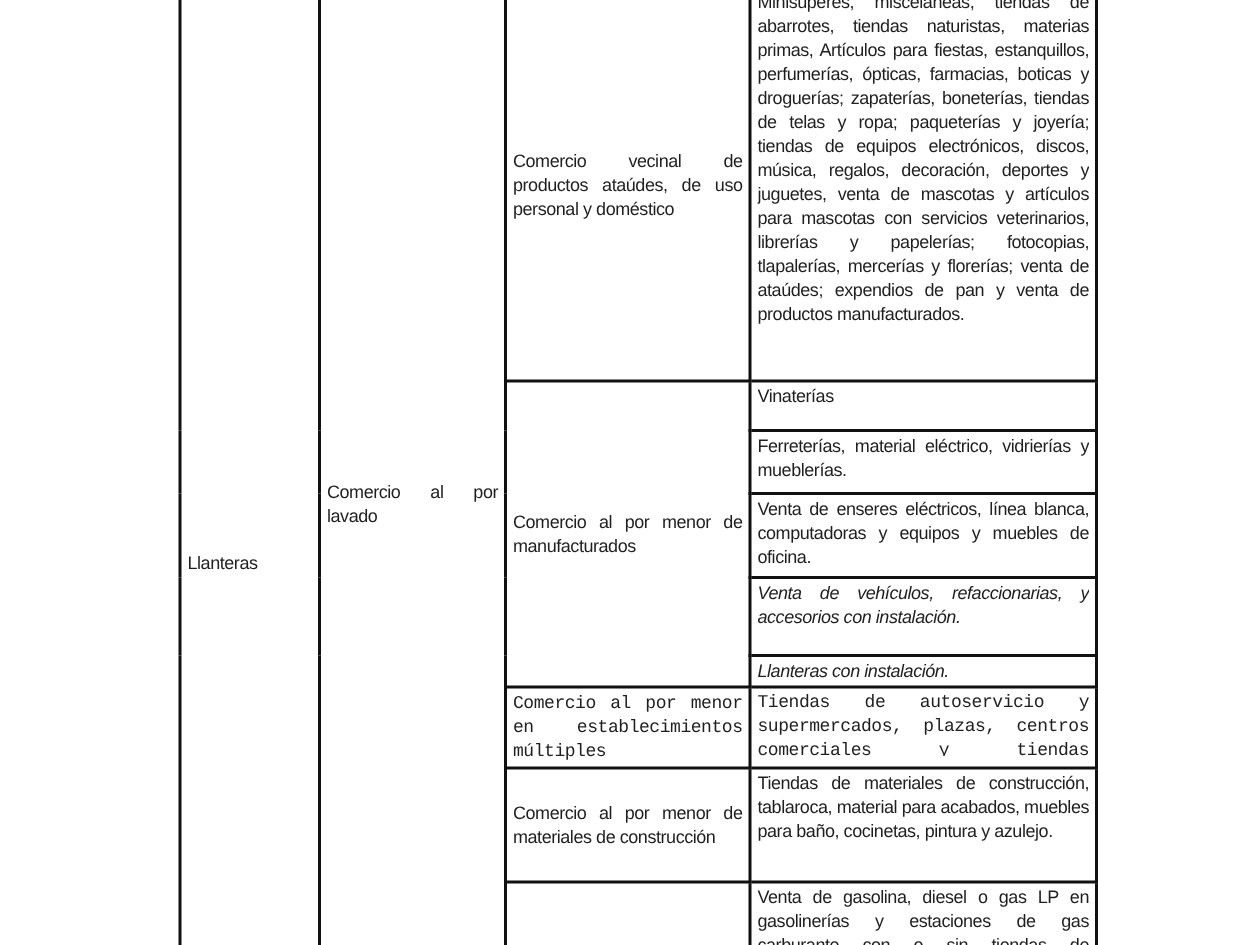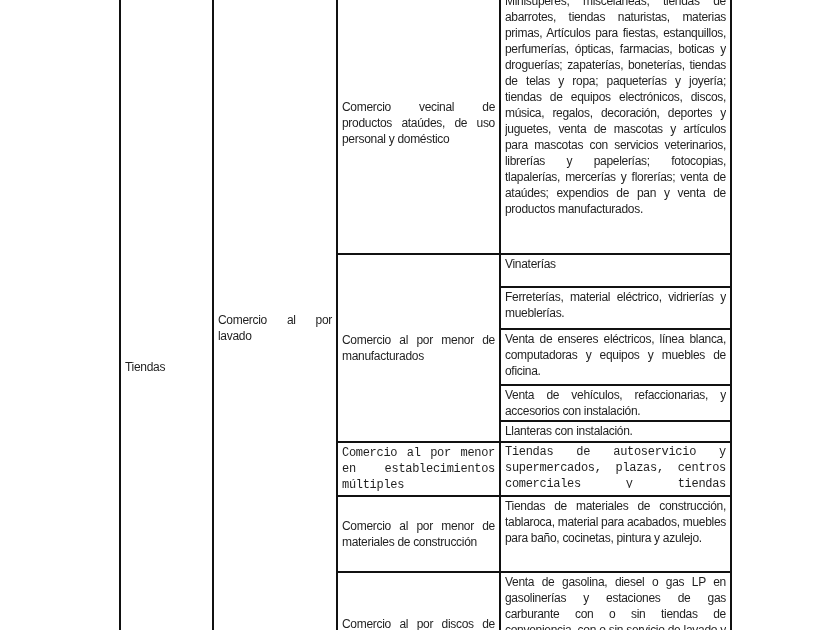--- a/index.html
+++ b/index.html
@@ -56,42 +56,42 @@
   td.c-det {
     vertical-align: top;
     padding: 1px 4px;
   }
   td.c-det .cv { overflow: hidden; }
   
   tr.r1 { height: 263px; }  tr.r1 .cv { height: 257px; }
   tr.r2 { height: 23px; }   tr.r2 .cv { height: 29px; }
   tr.r3 { height: 34px; }   tr.r3 .cv { height: 38px; }
   tr.r4 { height: 56px; }   tr.r4 .cv { height: 52px; }
-  tr.r5 { height: 36px; }   tr.r5 .cv { height: 32px; }
-  tr.r6 { height: 21px; }   tr.r6 .cv { height: 14px; }
+  tr.r5 { height: 36px; }   tr.r5 .cv { height: 48px; font-style: italic; }
+  tr.r6 { height: 21px; }   tr.r6 .cv { height: 14px; font-style: italic; }
   tr.r7 { height: 48px; font-family: Liberation Mono, monospace; }   tr.r7 .cv { height: 44px; }
   tr.r8 { height: 76px; }   tr.r8 .cv { height: 60px; }
   tr.r9 { height: 120px; }  tr.r9 .cv { height: 114px; }
 </style>
 </head>
 <body>
 
 <div class="page">
   <div class="table-wrap">
     <table class="tbl">
       <colgroup>
         <col style="width:93px">
         <col style="width:124px">
         <col style="width:163px">
         <col style="width:231px">
       </colgroup>
       <tbody>
         <tr class="r1">
           <td class="c-sector" rowspan="9">
-            <span>Tiendas</span>
+            <span>Llanteras</span>
           </td>
           <td class="c-subsector" rowspan="9">
             <span>Comercio al por lavado</span>
           </td>
           <td class="c-cat">
             <span>Comercio vecinal de productos ataúdes, de uso personal y doméstico</span>
           </td>
           <td class="c-det">
             <div class="cv">Minisúperes, misceláneas, tiendas de abarrotes, tiendas naturistas, materias primas, Artículos para fiestas, estanquillos, perfumerías, ópticas, farmacias, boticas y droguerías; zapaterías, boneterías, tiendas de telas y ropa; paqueterías y joyería; tiendas de equipos electrónicos, discos, música, regalos, decoración, deportes y juguetes, venta de mascotas y artículos para mascotas con servicios veterinarios, librerías y papelerías; fotocopias, tlapalerías, mercerías y florerías; venta de ataúdes; expendios de pan y venta de productos manufacturados.</div>
           </td>

